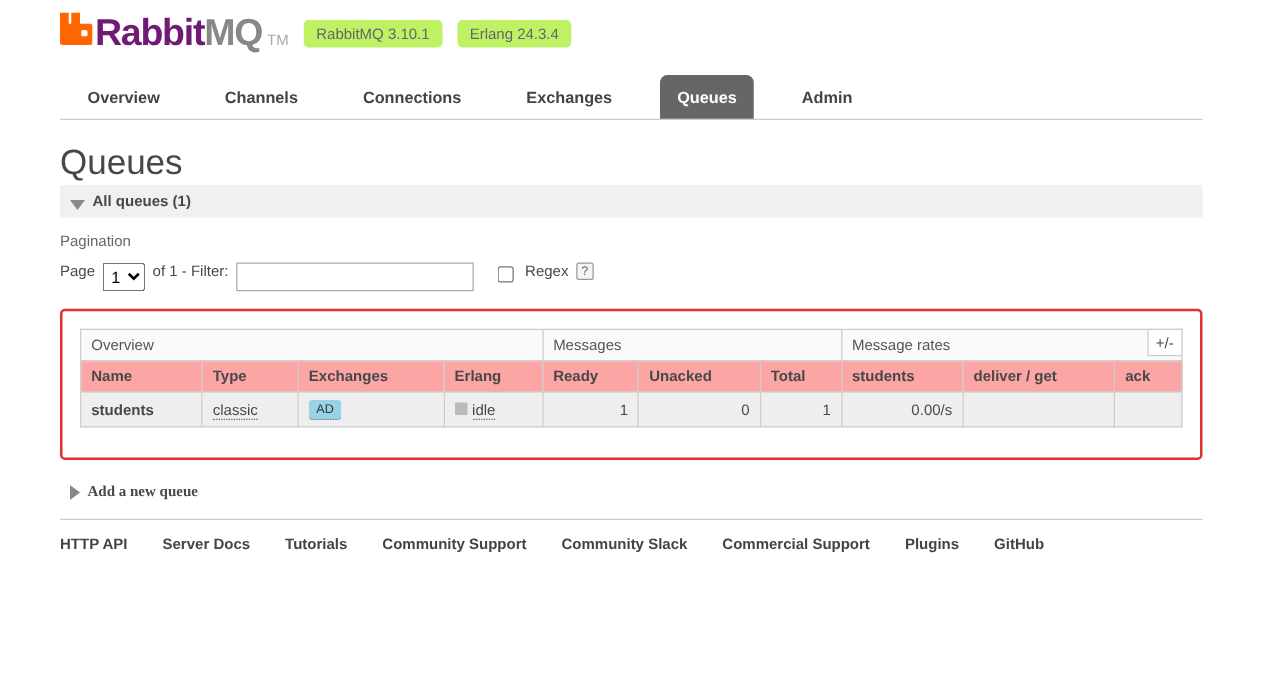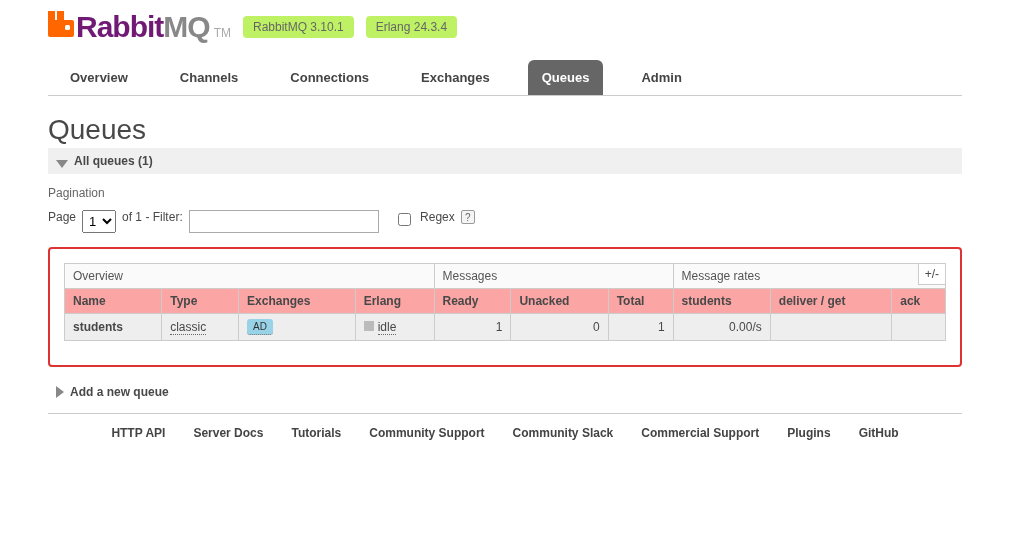--- a/index.html
+++ b/index.html
@@ -41,22 +41,22 @@
   table.list { border-collapse: collapse; width: 100%; font-size: 12px; }
   table.list th, table.list td { border: 1px solid #ccc; padding: 5px 8px; text-align: left; background: #fff; }
   table.list th.group { background: #fafafa; font-weight: normal; color: #555; }
   table.list th.sub { background: #fca5a5; font-weight: bold; }
   table.list td.row { background: #eee; }
   table.list td.num { text-align: right; }
   .feature-tag { display:inline-block; background: #97d2e6; color: #333; font-size: 10px; padding: 2px 6px; border-radius: 3px; border-bottom: 1px dotted #777;}
   .state-dot { display:inline-block; width:10px; height:10px; background:#bbb; margin-right:4px;}
   .dotted { border-bottom: 1px dotted #666; }
   .plusminus { position: absolute; top: 14px; right: 14px; border:1px solid #ccc; padding: 3px 6px; font-size:12px; background:#fff; cursor:pointer; }
-  .add-row { display:flex; align-items:center; gap:6px; margin-top: 18px; padding-left: 8px;}
-  .footer { border-top: 1px solid #ccc; margin-top: 14px; padding: 12px 0; display:flex; gap: 28px; font-size: 12px; font-weight: bold; color: #444; justify-content: center;}
+  .add-row { display:flex; align-items:center; gap:6px; margin-top: 18px; padding-left: 8px; font-family: Liberation Serif, serif;}
+  .footer { border-top: 1px solid #ccc; margin-top: 14px; padding: 12px 0; display:flex; gap: 28px; font-size: 12px; font-weight: bold; color: #444;}
   .footer span { cursor: pointer; }
 </style>
 </head>
 <body>
 
 <div class="wrap">
 
   <div class="header-row">
     <div class="logo">
       <span class="logo-mark">

